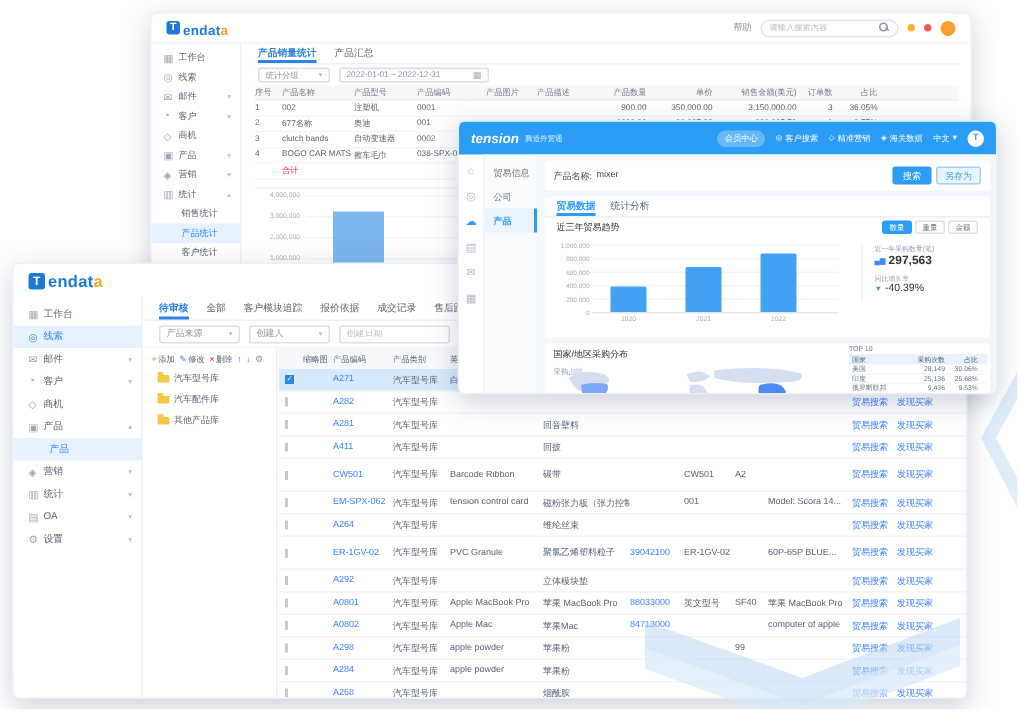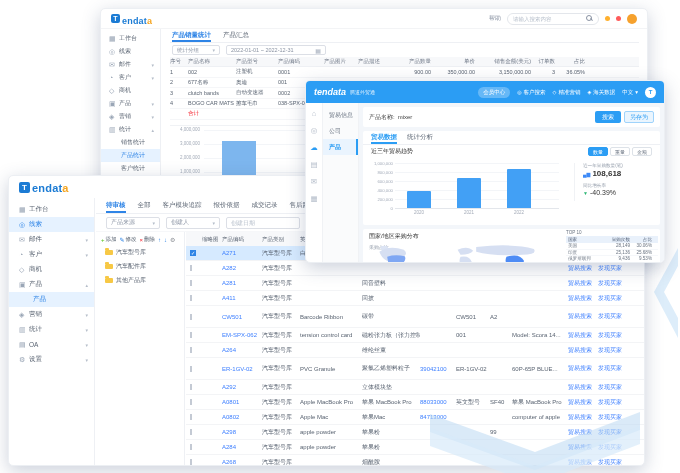--- a/index.html
+++ b/index.html
@@ -676,21 +676,21 @@
               <span class="t-c" style="width: 56px;"></span>
               <span class="t-c" style="width: 64px;"><span class="act">贸易搜索</span><span class="act">发现买家</span></span>
             </div>
           </div>
       </div>
     </div>
   </section>
 
   <section class="win" id="win-mid">
     <div class="mw-header">
-      <span class="mw-logo">tendata</span>
+      <span class="mw-logo">tension</span>
       <span class="mw-tag">腾道外贸通</span>
       <div class="mw-hr">
         <span class="pill">会员中心</span>
         <span id="mw-nav" style="display:flex;gap:7px">
             <span class="mw-nav-i">
               <span class="mw-nav-ic">◎</span>
               <span>客户搜索</span>
             </span>
             <span class="mw-nav-i">
               <span class="mw-nav-ic">◇</span>
@@ -758,21 +758,21 @@
             <div class="xlab" style="left: 40px; width: 24px; top: 49px;">2020</div>
             <div class="mbar" style="left: 90px; width: 24px; height: 30.15px; top: 16.85px;"></div>
             <div class="xlab" style="left: 90px; width: 24px; top: 49px;">2021</div>
             <div class="mbar" style="left: 140px; width: 24px; height: 39.15px; top: 7.85px;"></div>
             <div class="xlab" style="left: 140px; width: 24px; top: 49px;">2022</div>
           </div>
         <div class="mstats">
           <div class="st-lab">近一年采购数量(笔)</div>
           <div class="st-val">
               <span class="ic-bars">▄▆</span>
-              <span class="st-num">108,618</span>
+              <span class="st-num">297,563</span>
             </div>
           <div class="st-lab">同比增长率</div>
           <div class="st-val">
               <span class="ic-down">▼</span>
               <span class="st-num2">-40.39%</span>
             </div>
         </div>
       </div>
       <div class="card card3">
         <div class="c3-title">国家/地区采购分布</div>

